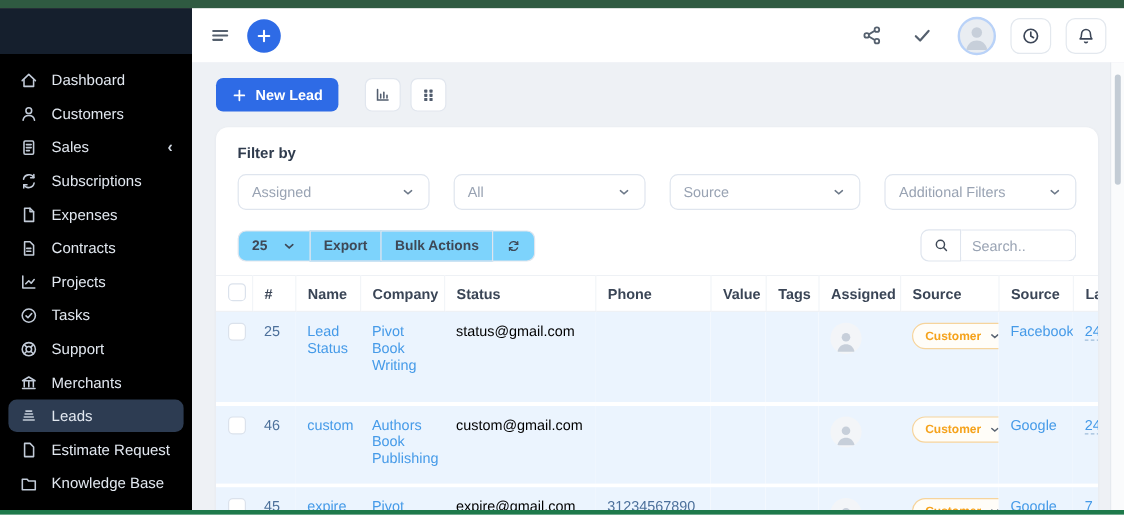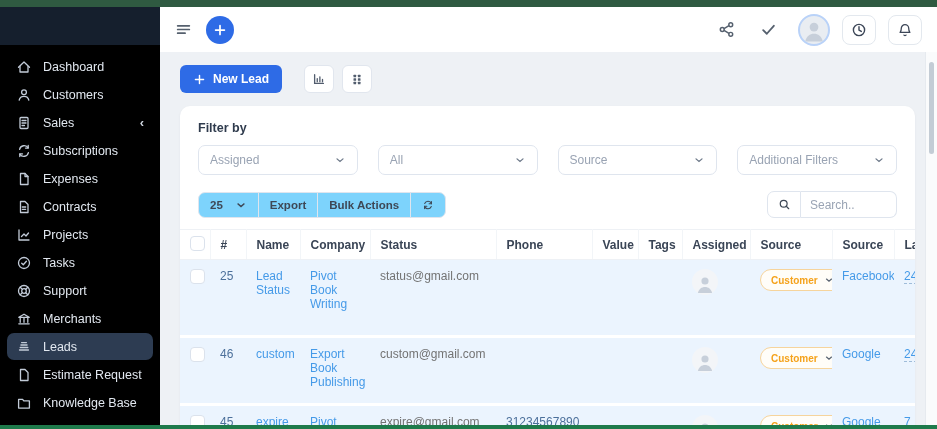--- a/index.html
+++ b/index.html
@@ -88,21 +88,21 @@
   table { border-collapse:collapse; table-layout:fixed; width:824px; }
   thead th { height:30px; text-align:left; font-weight:600; font-size:12px; color:#3a4556;
              border-top:1px solid #eef1f5; border-bottom:1px solid #eef1f5; border-right:1px solid #f2f5f8;
              padding:0 10px; background:#fff; white-space:nowrap; overflow:hidden; }
   thead th:last-child { border-right:none; }
   tbody tr { background:#ebf4fe; border-bottom:3px solid #fff; vertical-align:top; }
   tbody td { padding:9px 10px; font-size:12px; color:#5a7391; overflow:hidden; }
   tr.row-h1 { height:77px; } tr.row-h2 { height:68px; }
   .cell-id { color:#4c709b; }
   a.tlink { color:#459ae8; text-decoration:none; cursor:pointer; }
-  .email { color:#737373; white-space:nowrap; }
+  .email { color:#000000; white-space:nowrap; }
   .phone { color:#4c709b; white-space:nowrap; }
   .chk { width:15px; height:15px; background:#fff; border:1px solid #dbe2ec; border-radius:4px; display:inline-block; cursor:pointer; }
   .row-avatar { width:26px; height:26px; border-radius:50%; background:#f3f5f8; overflow:hidden;
                 display:flex; align-items:flex-end; justify-content:center; }
   .row-avatar svg { width:22px; height:22px; }
   .pill { display:inline-flex; align-items:center; gap:6px; height:22px; padding:0 10px; border:1px solid #f6d49c;
           border-radius:12px; background:#fffdf8; color:#f5a21b; font-size:10px; font-weight:700; cursor:pointer; white-space:nowrap; }
   .pill svg { width:10px; height:10px; color:#5a6472; }
   .date-link { color:#459ae8; text-decoration:none; border-bottom:1px dashed #9fbcd9; white-space:nowrap; cursor:pointer; }
 </style>
@@ -427,21 +427,21 @@
                             <path d="M4 6.5 8 10l4-3.5"></path>
                           </svg>
                         </span></td>
                       <td><a class="tlink">Facebook</a></td>
                       <td><a class="date-link">24</a></td>
                     </tr>
                     <tr class="row-h2">
                       <td><span class="chk"></span></td>
                       <td class="cell-id">46</td>
                       <td><a class="tlink">custom</a></td>
-                      <td><a class="tlink">Export Book Publishing</a></td>
+                      <td><a class="tlink">Authors Book Publishing</a></td>
                       <td class="email">custom@gmail.com</td>
                       <td class="phone"></td>
                       <td></td>
                       <td></td>
                       <td>
                         <span class="row-avatar">
                           <svg viewBox="0 0 16 16">
                             <circle cx="8" cy="5.8" r="2.6" fill="#c7cfda"></circle>
                             <path d="M2.8 14.6c.6-3 2.8-4.5 5.2-4.5s4.6 1.5 5.2 4.5z" fill="#c7cfda"></path>
                           </svg>

